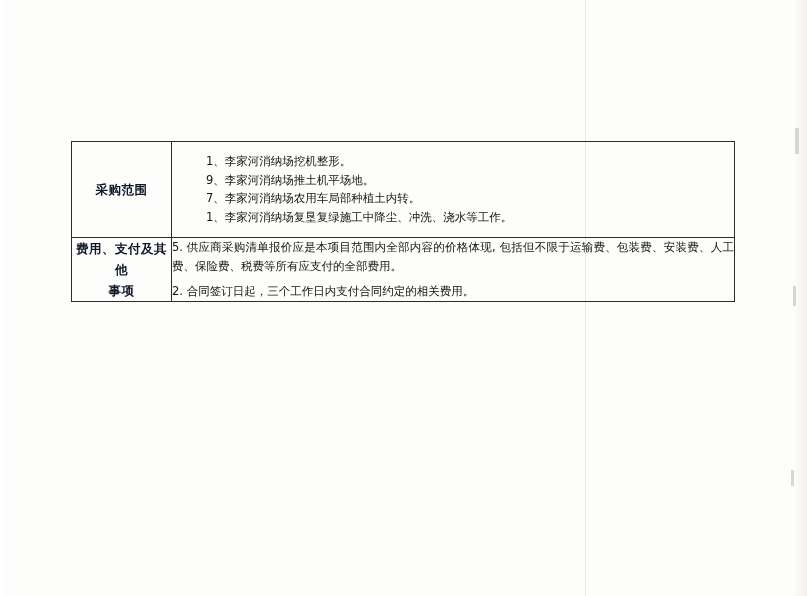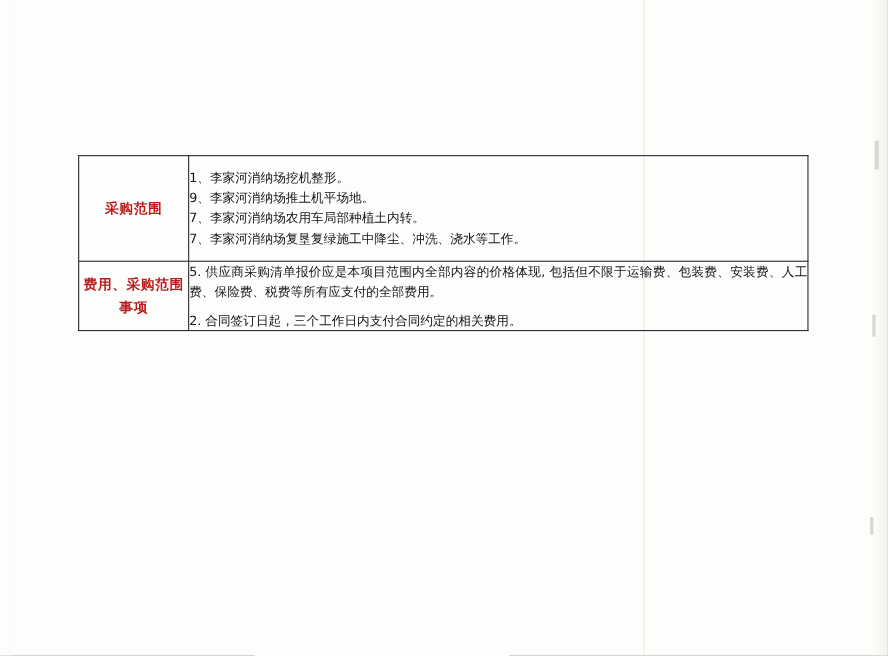--- a/index.html
+++ b/index.html
@@ -64,38 +64,39 @@
     border: 1px solid #2b2b2b;
     vertical-align: middle;
     padding: 0;
   }
   td.label-cell {
     width: 99px;
     text-align: center;
     font-family: "DejaVu Serif", serif;
     font-size: 12.5px;
     font-weight: bold;
-    color: #b91c1c;
+    color: #0f172a;
     line-height: 1.7;
     letter-spacing: 0.5px;
     padding: 6px 4px;
   }
   td.content-cell {
     padding: 8px 10px 9px 12px;
     font-family: "DejaVu Sans", sans-serif;
     font-size: 11.5px;
     color: #141414;
     line-height: 1.62;
   }
   .row-scope td.content-cell {
     padding-top: 10px;
     padding-bottom: 10px;
   }
   .scope-item {
     white-space: nowrap;
+    margin-left: 34px;
   }
   .fee-para {
     text-indent: 0;
     margin: 0 0 7px 0;
     text-align: justify;
   }
   .fee-para:last-child {
     margin-bottom: 0;
   }
   .label-line { display: block; }
@@ -114,26 +115,26 @@
   <table class="doc-table">
     <tbody>
       <tr class="row-scope">
         <td class="label-cell">
           <span class="label-line">采购范围</span>
         </td>
         <td class="content-cell">
           <div class="scope-item">1、李家河消纳场挖机整形。</div>
           <div class="scope-item">9、李家河消纳场推土机平场地。</div>
           <div class="scope-item">7、李家河消纳场农用车局部种植土内转。</div>
-          <div class="scope-item">7、李家河消纳场复垦复绿施工中降尘、冲洗、浇水等工作。</div>
+          <div class="scope-item">1、李家河消纳场复垦复绿施工中降尘、冲洗、浇水等工作。</div>
         </td>
       </tr>
       <tr class="row-fees">
         <td class="label-cell">
-          <span class="label-line">费用、采购范围</span>
+          <span class="label-line">费用、支付及其他</span>
           <span class="label-line">事项</span>
         </td>
         <td class="content-cell">
           <p class="fee-para">5. 供应商采购清单报价应是本项目范围内全部内容的价格体现, 包括但不限于运输费、包装费、安装费、人工费、保险费、税费等所有应支付的全部费用。</p>
           <p class="fee-para">2. 合同签订日起，三个工作日内支付合同约定的相关费用。</p>
         </td>
       </tr>
     </tbody>
   </table>
 

